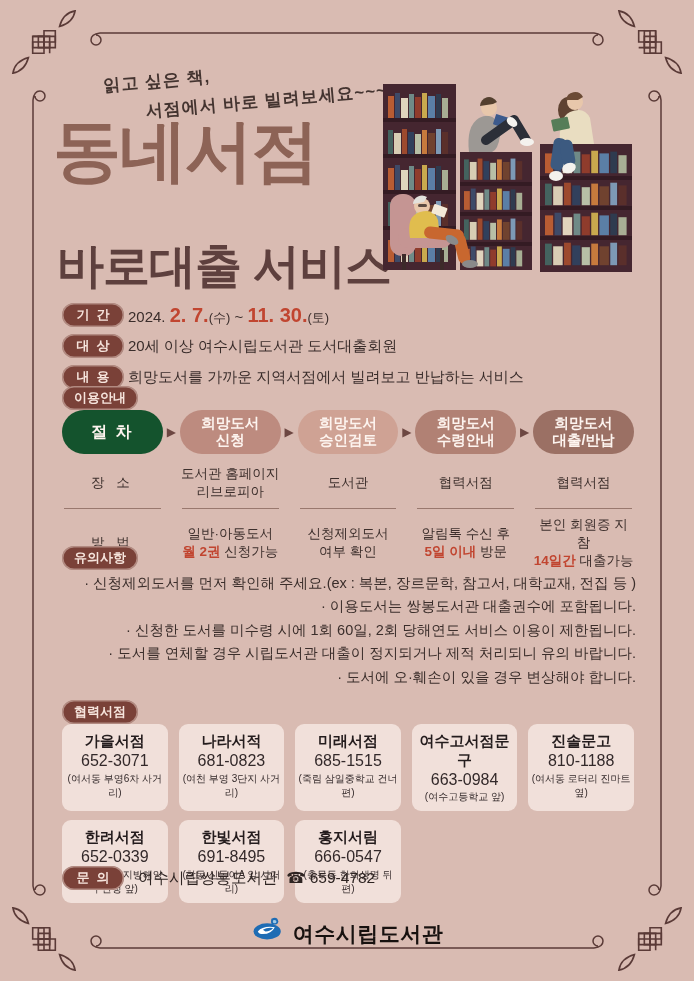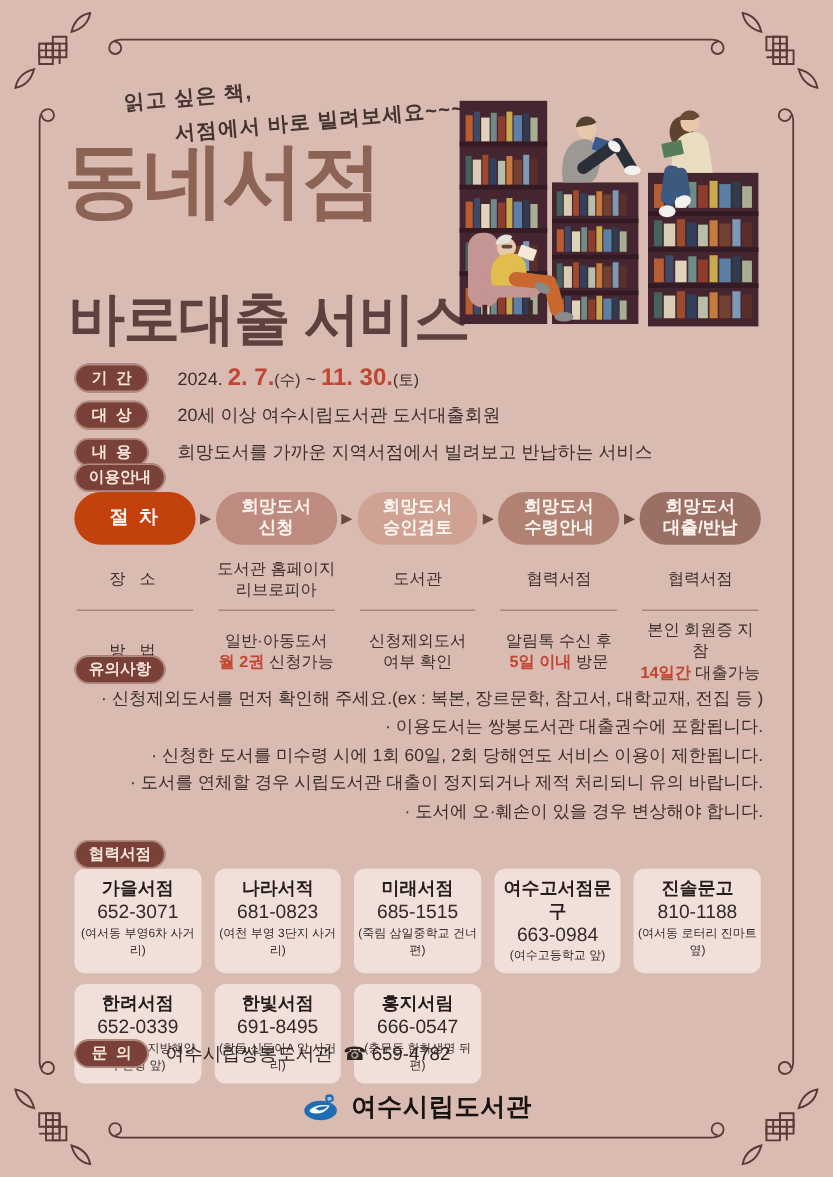--- a/index.html
+++ b/index.html
@@ -30,35 +30,35 @@
   
   .illu{position:absolute;left:368px;top:78px;width:302px;height:220px;}
 
   
   .badge{display:inline-block;min-width:38px;padding:3px 12px;border-radius:999px;
     background:#7a4138;color:#f6e4dc;font-size:13px;font-weight:bold;text-align:center;
     box-shadow:inset 0 0 0 1.5px rgba(246,228,220,.45);white-space:pre;}
 
   
   .info{position:absolute;left:62px;top:303px;width:575px;}
-  .info .row{display:flex;align-items:center;gap:24px;margin-bottom:7px;}
+  .info .row{display:flex;align-items:center;gap:4px;margin-bottom:7px;}
   .info .txt{font-size:15px;color:#3a2d2b;}
   .date-red{color:#c14530;font-size:20px;font-weight:bold;}
   .date-sm{font-size:13px;}
 
   
   .guide-badge{position:absolute;left:62px;top:386px;}
   .flow{position:absolute;left:62px;top:410px;width:572px;}
   .frow{display:flex;align-items:stretch;}
   .fcell{flex:1 1 0;min-width:0;text-align:center;}
   .fsp{flex:0 0 17px;display:flex;align-items:center;justify-content:center;}
   .arrow{color:#6d4742;font-size:12px;line-height:1;}
   .pill{height:44px;border-radius:22px;display:flex;align-items:center;justify-content:center;
     color:#fdf4ef;font-weight:bold;font-size:14.5px;line-height:1.2;white-space:pre-line;}
-  .pill.p0{background:#c2410c;font-size:16px;letter-spacing:2px;}
+  .pill.p0{background:#14532d;font-size:16px;letter-spacing:2px;}
   .pill.p1{background:#bd8b7f;}
   .pill.p2{background:#cfa294;}
   .pill.p3{background:#b18174;}
   .pill.p4{background:#9b7064;}
   .frow.places{margin-top:11px;min-height:36px;align-items:center;}
   .frow.places .fcell{font-size:13.5px;line-height:1.3;white-space:pre-line;color:#3d2f2c;}
   .rowlab{font-size:15px;color:#4a3733;letter-spacing:4px;white-space:pre;}
   .frow.divs{margin:7px 0;}
   .frow.divs .fcell::after{content:"";display:block;height:1px;background:#99786e;margin:0 2px;}
   .frow.methods{margin-top:2px;min-height:38px;align-items:center;}
@@ -79,21 +79,21 @@
   .card .ph{font-size:16px;color:#33292a;line-height:1.3;}
   .card .ad{font-size:10px;color:#33292a;line-height:1.4;}
 
   
   .inquiry{position:absolute;left:62px;top:866px;display:flex;align-items:center;gap:14px;}
   .inquiry .txt{font-size:15.5px;color:#2e2422;}
 
   
   .footer{position:absolute;left:0;top:908px;width:100%;display:flex;
     align-items:center;justify-content:center;gap:8px;}
-  .footer .lg-txt{font-size:21px;font-weight:bold;color:#17110f;letter-spacing:0.5px;}
+  .footer .lg-txt{font-size:21px;font-weight:bold;color:#17110f;letter-spacing:0.5px;margin-top:12px;}
 </style>
 </head>
 <body>
 
 <div class="poster">
 
   <svg class="frame" viewBox="0 0 694 981">
     <defs>
       <g id="knot" stroke="#5a3a37" stroke-width="1.6" fill="none">
 

